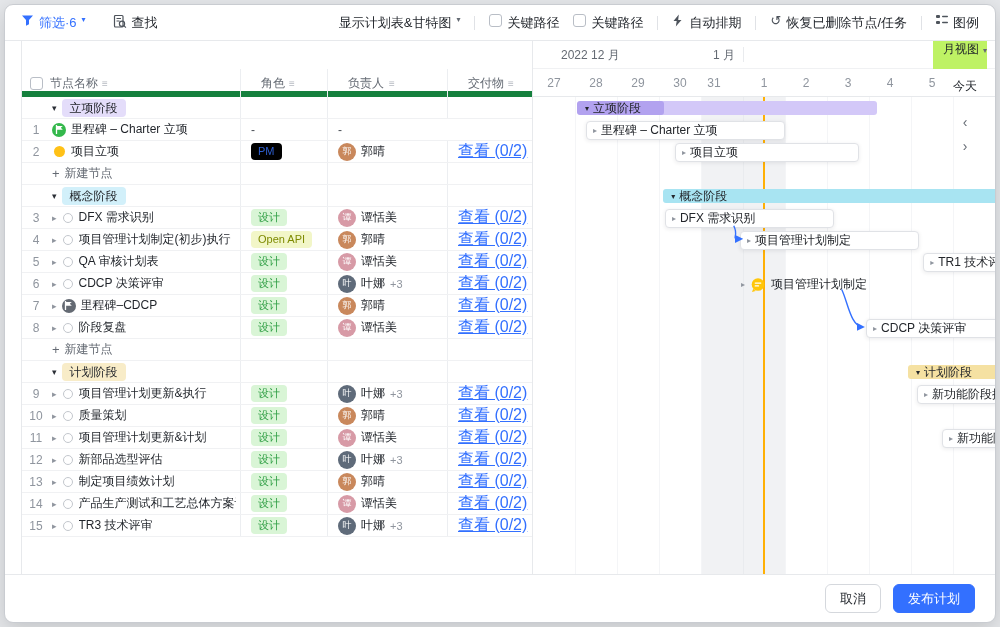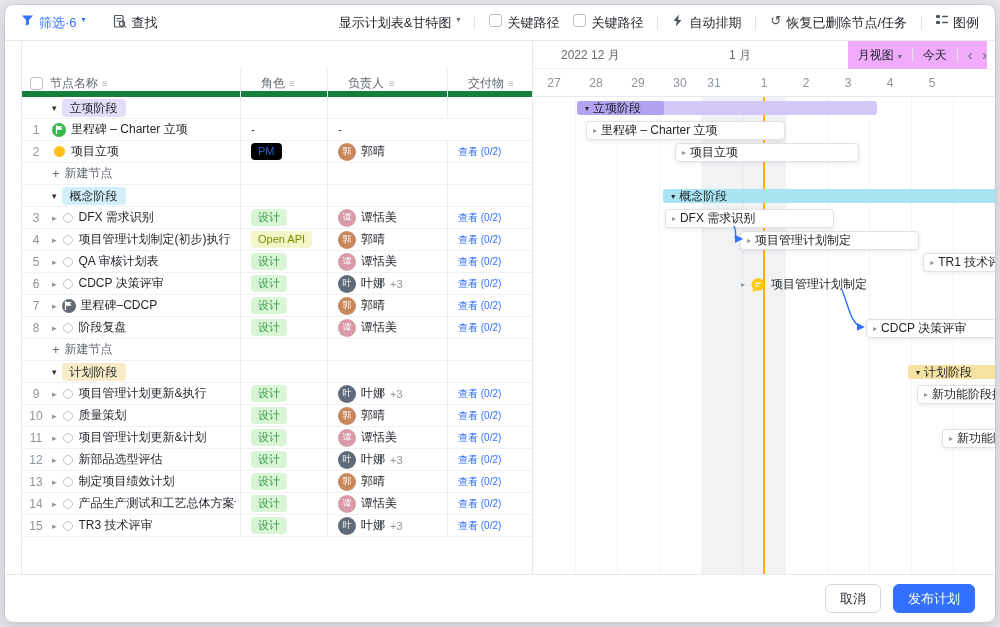--- a/index.html
+++ b/index.html
@@ -53,30 +53,30 @@
   .addtxt{font-size:12px;color:#646a73;}
   .chip{font-size:11px;line-height:17px;padding:0 7px;border-radius:4px;white-space:nowrap;}
   .chip.blue{background:#000000;color:#2e5fd0;}
   .chip.green{background:#d9f5d6;color:#2f9e44;}
   .chip.lime{background:#f2f6c8;color:#7e8a00;}
   .avatar{width:18px;height:18px;border-radius:50%;color:#fff;font-size:9px;display:flex;align-items:center;justify-content:center;flex:0 0 auto;}
   .oname{font-size:12px;color:#1f2329;white-space:nowrap;}
   .oextra{font-size:11px;color:#8f959e;}
   .oplace{font-size:12px;color:#a6abb3;}
   .dash{font-size:12px;color:#4a4f57;}
-  .dlink{font-size:10px;color:var(--accent,#3370ff);font-weight:500;cursor:pointer;white-space:nowrap;}
+  .dlink{font-size:16px;color:var(--accent,#3370ff);font-weight:500;cursor:pointer;white-space:nowrap;text-decoration:underline;}
   
   .gantt-panel{flex:1 1 auto;display:flex;flex-direction:column;min-width:0;min-height:0;}
   .gantt-header{position:relative;height:56px;flex:0 0 56px;border-bottom:1px solid #e7e9ec;}
   .months-row{position:relative;height:28px;border-bottom:1px solid #f0f1f3;}
   .mlabel{position:absolute;top:0;line-height:28px;font-size:12px;color:#646a73;white-space:nowrap;}
   .mdivider{position:absolute;top:6px;bottom:6px;width:1px;background:#e9ebee;}
   .days-row{position:relative;height:28px;}
   .dlabel{position:absolute;top:0;width:42px;line-height:28px;text-align:center;font-size:12px;color:#8f959e;}
-  .gantt-controls{position:absolute;top:0;right:8px;height:28px;display:flex;align-items:center;gap:10px;background:#f0abfc;padding-left:10px;z-index:5;}
+  .gantt-controls{position:absolute;top:0;right:8px;height:28px;display:flex;align-items:center;gap:10px;background:#bef264;padding-left:10px;z-index:5;flex-direction:column;}
   .gc-item{display:flex;align-items:center;gap:4px;font-size:12px;color:#1f2329;cursor:pointer;white-space:nowrap;}
   .gc-arrow{font-size:14px;color:#646a73;cursor:pointer;line-height:1;}
   .gantt-body{position:relative;flex:1 1 auto;overflow:hidden;background:#fff;}
   .band{position:absolute;top:0;bottom:0;background:#f1f2f4;z-index:0;}
   .gline{position:absolute;top:0;bottom:0;width:1px;background:#f4f5f7;z-index:0;}
   .gline.strong{background:#e9ebee;}
   .today-line{position:absolute;top:0;bottom:0;width:2px;background:var(--today,#ffb005);z-index:1;}
   .gbar{position:absolute;height:14px;border-radius:3px;display:flex;align-items:center;z-index:2;overflow:hidden;}
   .gbar.purple{background:var(--purple,#d3c8f8);}
   .gbar.cyan{background:var(--cyan,#a8e4f2);}
@@ -516,21 +516,21 @@
               <span class="dlink">查看 (0/2)</span>
             </div>
           </div>
         </div>
     </div>
 
     <div class="gantt-panel">
       <div class="gantt-header">
         <div class="months-row">
             <span class="mlabel" style="left: 28px;">2022 12 月</span>
-            <span class="mlabel" style="left: 196px; text-align: center;">1 月</span>
+            <span class="mlabel" style="left: 180px; text-align: center;">1 月</span>
             <span class="mdivider" style="left: 210px;"></span>
           </div>
         <div class="days-row">
             <span class="dlabel" style="left: 0px;">27</span>
             <span class="dlabel" style="left: 42px;">28</span>
             <span class="dlabel" style="left: 84px;">29</span>
             <span class="dlabel" style="left: 126px;">30</span>
             <span class="dlabel" style="left: 160px;">31</span>
             <span class="dlabel" style="left: 210px;">1</span>
             <span class="dlabel" style="left: 252px;">2</span>

